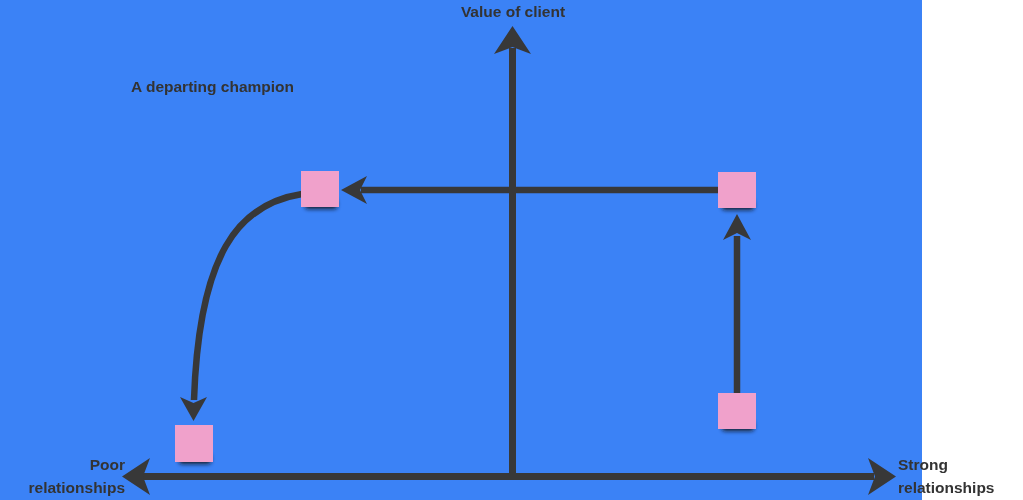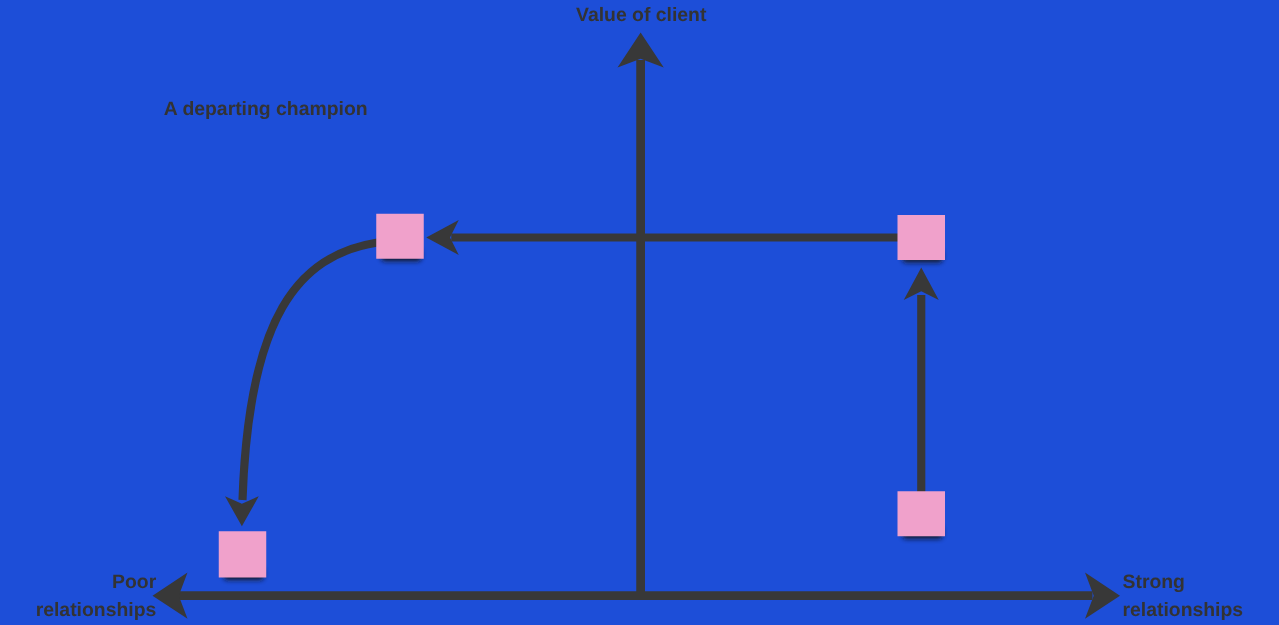--- a/index.html
+++ b/index.html
@@ -6,23 +6,23 @@
     margin: 0;
     padding: 0;
     background: #ffffff;
     width: 1023px;
     height: 500px;
     overflow: hidden;
     font-family: "Liberation Sans", "DejaVu Sans", sans-serif;
   }
   .stage {
     position: relative;
-    width: 1023px;
+    width: 922px;
     height: 500px;
-    background: #1d4ed8;
+    background: #3b82f6;
   }
   svg { display: block; }
   .axis-line {
     stroke: #383838;
     stroke-width: 7;
     fill: none;
   }
   .connector-line {
     stroke: #383838;
     stroke-width: 6.5;

